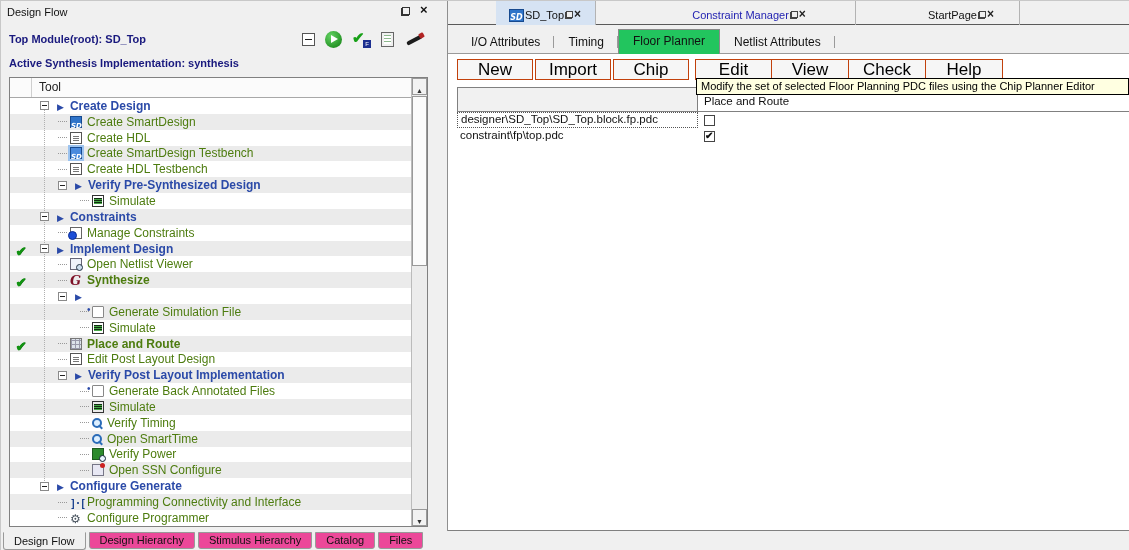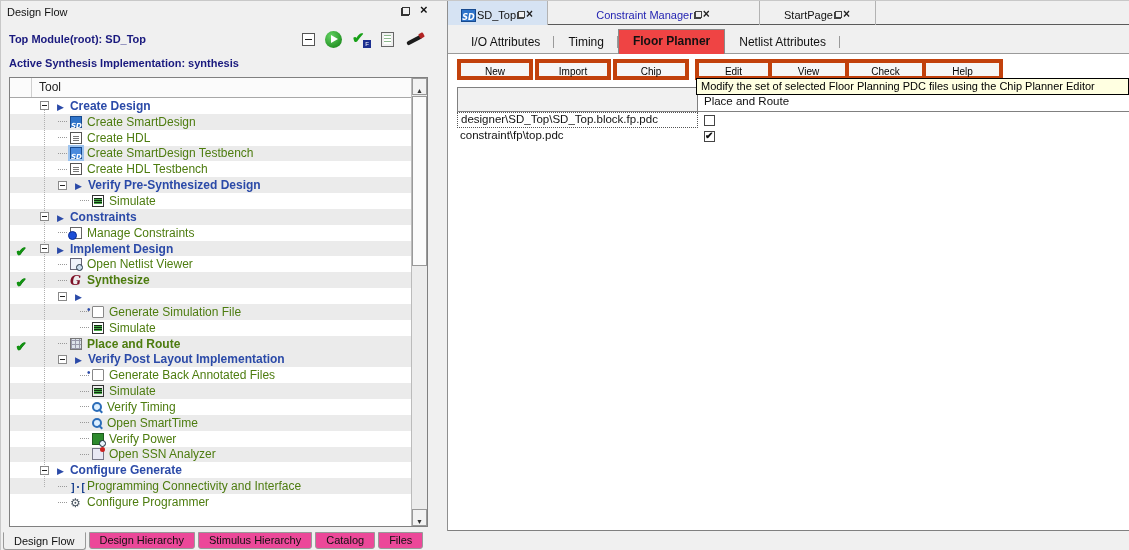--- a/index.html
+++ b/index.html
@@ -87,41 +87,41 @@
   .sdn::after{content:"▼";font-size:7px;color:#333;line-height:15px;}
   .sthumb{position:absolute;left:0;right:0;top:18px;height:170px;background:#fbfbfb;border:1px solid #999;}
 
   .bottom-tabs{position:absolute;left:2px;top:531px;display:flex;align-items:flex-start;gap:3px;font-size:11px;}
   .btab{background:#ec4899;border:1px solid #999;border-radius:0 0 3px 3px;padding:1px 10px 2px;height:17px;}
   .btab.active{border-top:1px solid #f0f0f0;background:#f0f0f0;height:18px;padding-top:2px;}
 
   
   .right-panel{position:absolute;left:446px;top:0;width:683px;height:530px;border-left:1px solid #8f8f8f;}
   .doc-tabbar{position:absolute;left:0;top:0;right:0;height:24px;background:#f0f0f0;border-bottom:1px solid #5a5a5a;display:flex;}
-  .dtab{display:flex;align-items:center;justify-content:center;gap:1px;padding:14px 10px;font-size:11px;border-right:1px solid #b3b3b3;height:23px;}
+  .dtab{display:flex;align-items:center;justify-content:center;gap:1px;padding:14px 10px;font-size:11px;border-right:1px solid #b3b3b3;height:23px;margin-left:48px;}
   .dtab.sdtab{background:#d6e3f3;min-width:100px;}
   .dtab.active{min-width:212px;}
   .dtab.active .dlabel{color:#2424b2;}
   .dtab:nth-child(3){min-width:116px;}
   .sdicon{width:15px;height:13px;background:#2f74c9;border:1px solid #174a8f;text-align:center;flex:none;}
   .sdicon::after{content:"SD";color:#fff;font:italic bold 8px/11px "DejaVu Sans",sans-serif;}
   .mini-float{width:8px;height:8px;position:relative;flex:none;}
   .mini-float::before{content:"";position:absolute;left:0;bottom:0;width:5px;height:5px;border:1px solid #444;}
   .mini-float::after{content:"";position:absolute;right:0;top:0;width:5px;height:5px;border:1px solid #444;background:#f0f0f0;}
   .mini-close{width:8px;height:10px;position:relative;flex:none;}
   .mini-close::after{content:"×";position:absolute;left:0;top:-2px;font-size:12px;font-weight:bold;color:#222;line-height:12px;}
 
   .sub-tabbar{position:absolute;left:0;top:24px;right:0;height:28px;background:#f0f0f0;display:flex;align-items:flex-end;padding-left:9px;}
   .stab{font-size:12px;padding:4px 14px;position:relative;}
   .stab:not(.active)::after{content:"";position:absolute;right:0;top:5px;bottom:5px;width:1px;background:#9a9a9a;}
-  .stab.active{background:#ef4444;border:1px solid #8a8a8a;border-bottom:none;margin-bottom:-1px;padding-bottom:6px;z-index:3;font-weight:bold;}
+  .stab.active{background:#22c55e;border:1px solid #8a8a8a;border-bottom:none;margin-bottom:-1px;padding-bottom:6px;z-index:3;}
 
   .content-area{position:absolute;left:0;top:52px;right:0;bottom:0;background:#fff;border-top:1px solid #9a9a9a;border-bottom:1px solid #808080;}
   .btn-row{position:absolute;left:9px;top:5px;display:flex;}
-  .btn{width:76px;height:21px;border:4px solid #c2410c;background:#f6f6f6;font-family:"Liberation Sans",sans-serif;font-size:10px;line-height:18px;}
+  .btn{width:76px;height:21px;border:1px solid #c2410c;background:#f6f6f6;font-family:"Liberation Sans",sans-serif;font-size:17px;line-height:18px;}
   .btn.g1{margin-right:2px;}
   .btn.g2first{margin-left:4px;width:77px;}
   .btn.g2{border-left:none;width:77px;}
 
   .pdc-headline{position:absolute;left:9px;top:33px;right:0;height:25px;border-bottom:1px solid #808080;}
   .pdc-h2label{position:absolute;left:247px;bottom:4px;font-size:11.5px;color:#111;}
   .pdc-head1{position:absolute;left:0;top:0;width:241px;height:25px;background:#f1f1f1;border:1px solid #808080;}
   .pdc-row{position:absolute;left:9px;right:0;height:16px;display:flex;align-items:center;font-size:11.5px;}
   .row1{top:58px;}.row2{top:74px;}
   .pdc-file{width:241px;height:16px;line-height:15px;padding:0 3px;white-space:nowrap;overflow:hidden;}
@@ -289,20 +289,28 @@
           <div class="trow alt">
             <span class="gutter">
               <span class="gcheck"></span>
             </span>
             <span class="tcontent lvl2">
               <span class="stub"></span>
               <span class="ticon i-pnr"></span>
               <span class="item-label b">Place and Route</span>
             </span>
           </div>
+          <div class="trow">
+            <span class="gutter"></span>
+            <span class="tcontent lvl2">
+              <span class="stub"></span>
+              <span class="ticon i-doc"></span>
+              <span class="item-label">Edit Post Layout Design</span>
+            </span>
+          </div>
           <div class="trow alt">
             <span class="gutter"></span>
             <span class="tcontent lvl2">
               <span class="expander"></span>
               <span class="cat-arrow"></span>
               <span class="cat-label">Verify Post Layout Implementation</span>
             </span>
           </div>
           <div class="trow">
             <span class="gutter"></span>
@@ -342,21 +350,21 @@
               <span class="stub"></span>
               <span class="ticon i-pwr"></span>
               <span class="item-label">Verify Power</span>
             </span>
           </div>
           <div class="trow alt">
             <span class="gutter"></span>
             <span class="tcontent lvl3">
               <span class="stub"></span>
               <span class="ticon i-ssn"></span>
-              <span class="item-label">Open SSN Analyzer</span>
+              <span class="item-label">Open SSN Configure</span>
             </span>
           </div>
           <div class="trow">
             <span class="gutter"></span>
             <span class="tcontent lvl1">
               <span class="expander"></span>
               <span class="cat-arrow"></span>
               <span class="cat-label">Configure Generate</span>
             </span>
           </div>

